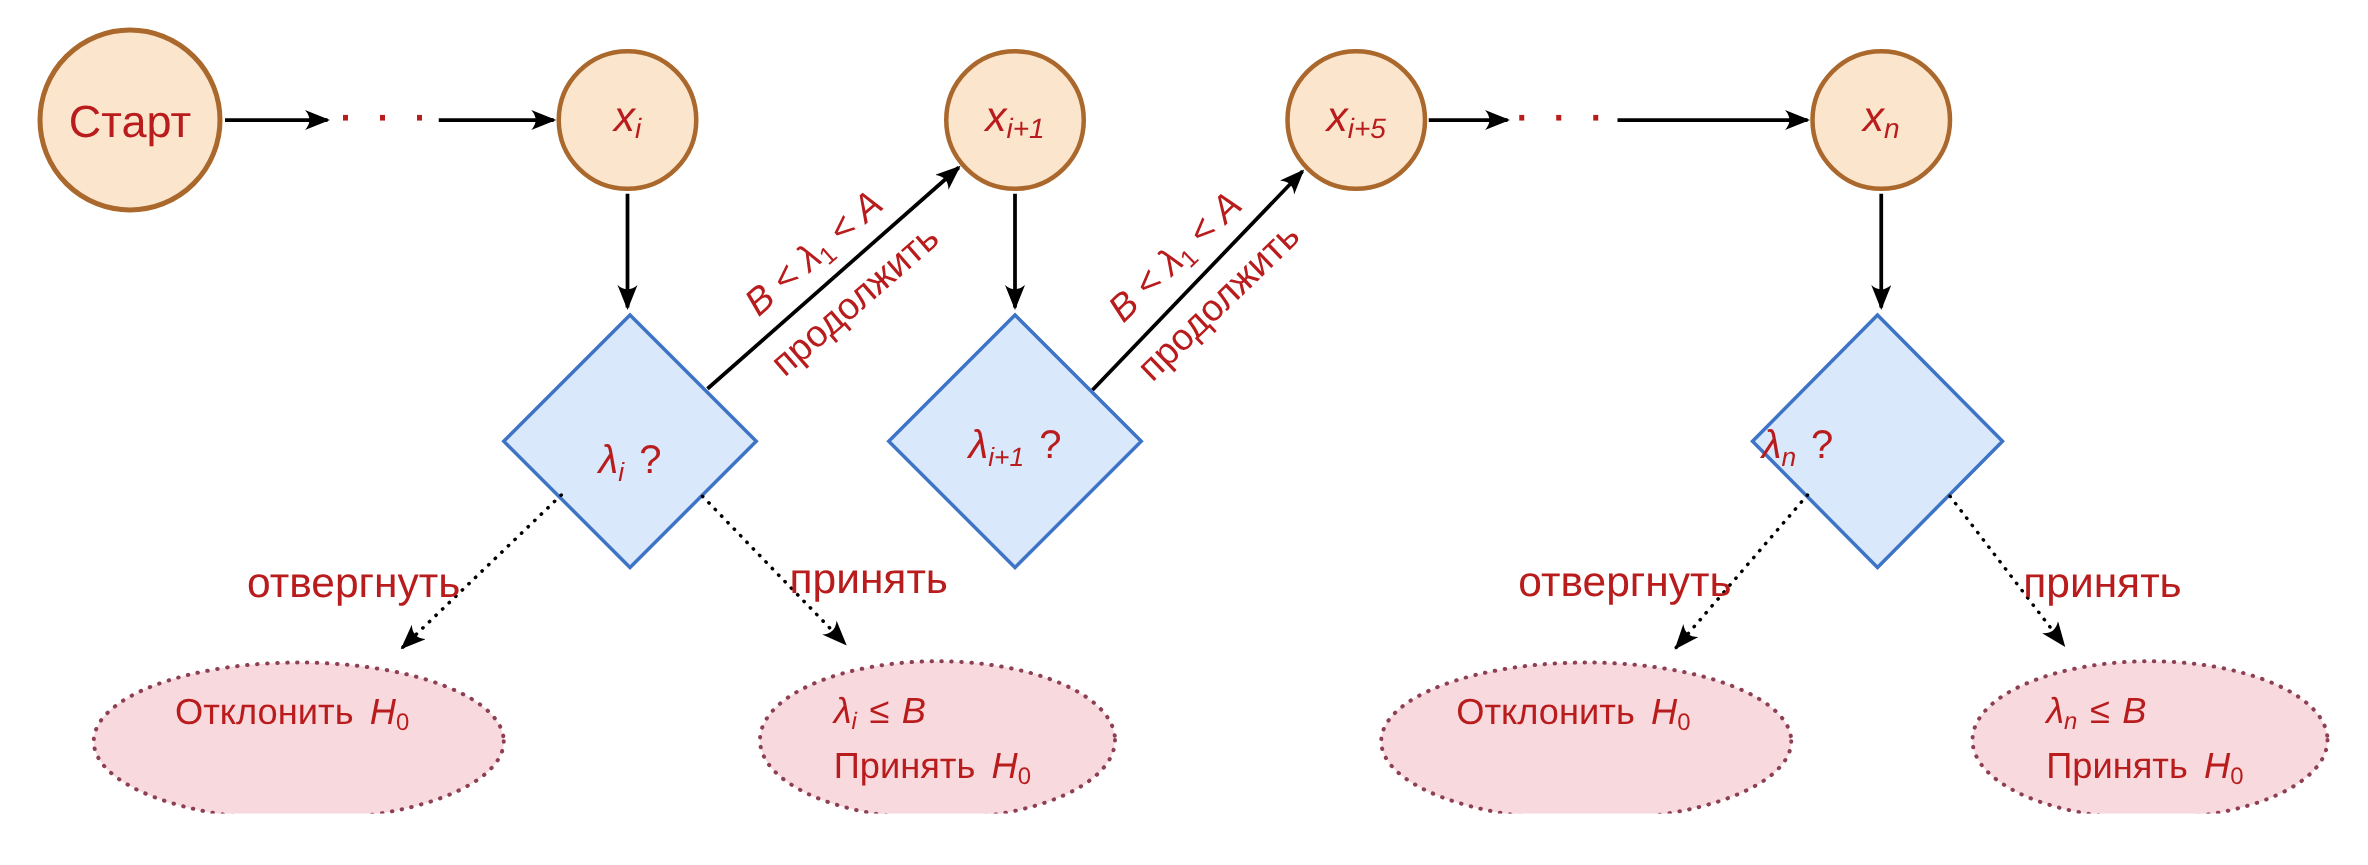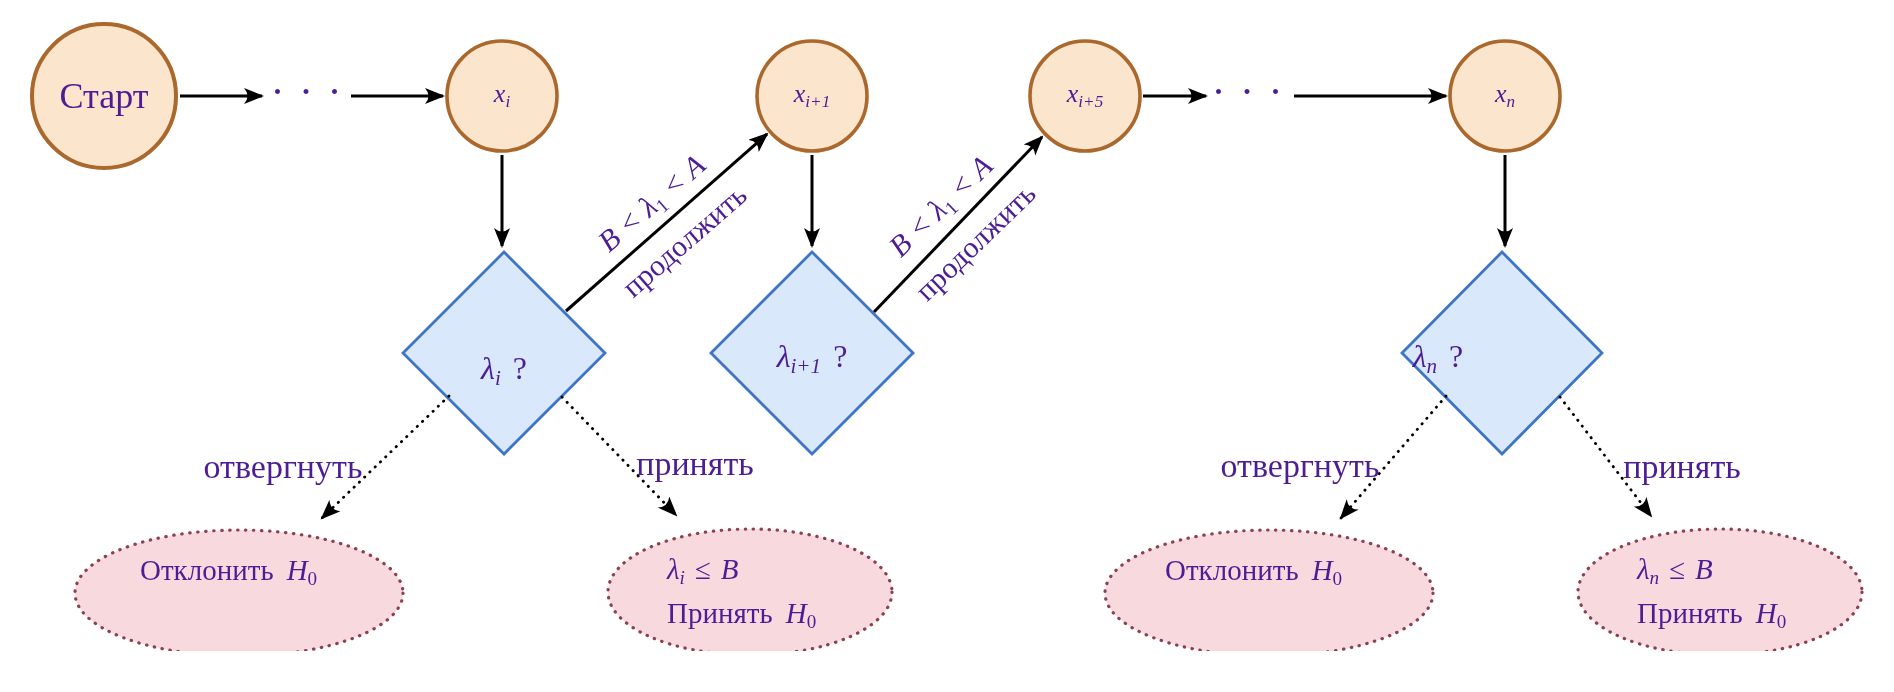--- a/index.html
+++ b/index.html
@@ -1,21 +1,21 @@
 <!DOCTYPE html>
 <html style="--background: #ffffff; --node-fill: #fbe5cc; --node-stroke: #aa682d; --decision-fill: #d9e8fb; --decision-stroke: #3e74c6; --outcome-fill: #f8d9de; --outcome-stroke: #8d4053; --arrow: #000000;"><head>
 <meta charset="utf-8">
 <style>
   html,body{margin:0;padding:0;background:#ffffff;}
   .canvas{
     position:relative;
     width:1894px;height:651px;
     background:var(--background,#ffffff);
-    font-family:Liberation Serif, serif;
-    color:#4c1d95;
+    font-family:Liberation Sans, sans-serif;
+    color:#b91c1c;
     overflow:hidden;
   }
   .canvas svg{position:absolute;left:0;top:0;}
 
   
   .obs-shape{fill:var(--node-fill);stroke:var(--node-stroke);stroke-width:3.6;}
   .start-shape{stroke-width:4;}
   .dec-shape{fill:var(--decision-fill);stroke:var(--decision-stroke);stroke-width:2.8;}
   .out-shape{fill:var(--outcome-fill);stroke:var(--outcome-stroke);stroke-width:3.2;
              stroke-dasharray:0.4 7.6;stroke-linecap:round;}
@@ -23,21 +23,21 @@
   .edge-dotted{stroke:var(--arrow);stroke-width:2.8;fill:none;
                stroke-dasharray:0.3 7;stroke-linecap:round;}
   .arrowhead-fill{fill:var(--arrow);}
 
   
   .lbl{position:absolute;transform:translate(-50%,-50%);white-space:nowrap;line-height:1.15;}
   .math{font-style:italic;}
   .rm{font-style:normal;}
   sub{font-size:0.66em;vertical-align:-0.28em;line-height:0;}
   .start-lbl{font-size:36px;}
-  .node-lbl{font-size:26px;}
+  .node-lbl{font-size:34px;}
   .dots-lbl{font-size:42px;letter-spacing:2px;}
   .dec-lbl{font-size:32px;}
   .dec-lbl .q{margin-left:12px;font-style:normal;}
   .branch-lbl{font-size:34px;}
   .cont-lbl{text-align:center;}
   .cont-cond{font-size:30px;}
   .cont-act{font-size:30px;margin-top:15px;}
   .rot41{transform:translate(-50%,-50%) rotate(-41deg);}
   .rot44{transform:translate(-50%,-50%) rotate(-44deg);}
   .outcome-lbl{position:absolute;font-size:29px;line-height:44px;white-space:nowrap;text-align:left;}

